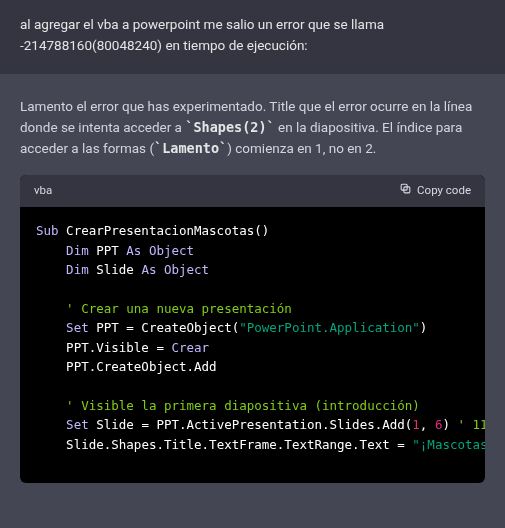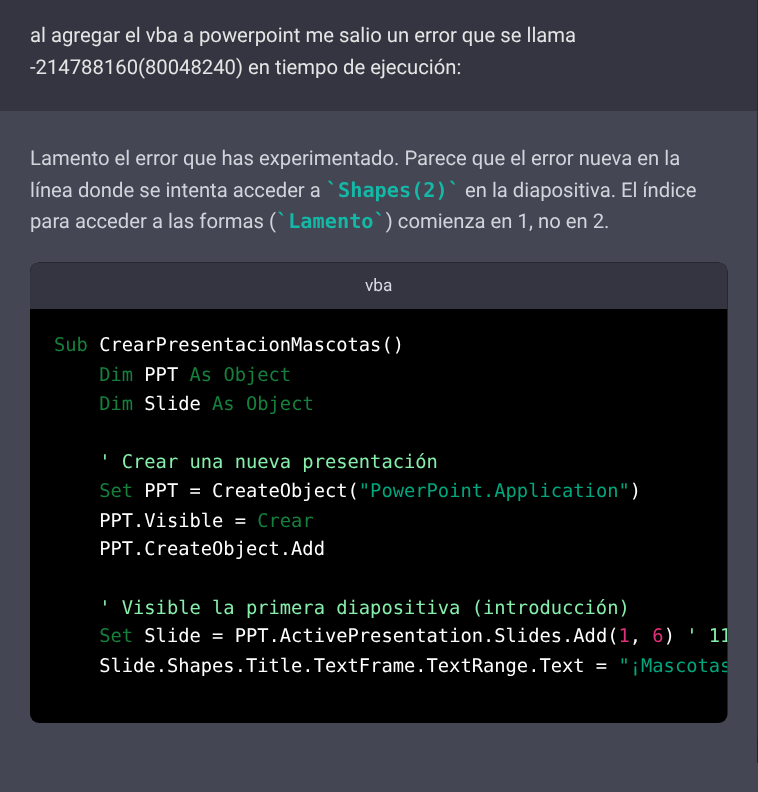--- a/index.html
+++ b/index.html
@@ -20,76 +20,84 @@
   .assistant-msg {
     background: #444654;
     padding: 22px 20px 10px 20px;
     color: #d1d5db;
   }
   .assistant-msg p { margin-bottom: 16px; }
   .inline-code {
     font-family: ui-monospace, SFMono-Regular, Menlo, Consolas, monospace;
     background: transparent;
     font-weight: 600;
-    color: #14b8a6;
+    color: #e5e5e5;
   }
   .code-block {
     margin: 10px 0 0 0;
     background: #000000;
     border-radius: 6px;
     overflow: hidden;
   }
   .code-header {
     display: flex;
     justify-content: space-between;
     align-items: center;
     background: #343541;
     color: #d9d9e3;
     font-size: 11.5px;
     padding: 7px 14px;
-    flex-direction: column;
   }
   .copy-btn {
     display: inline-flex;
     align-items: center;
     gap: 5px;
     cursor: pointer;
     color: #d9d9e3;
     font-size: 11.5px;
   }
   .copy-btn svg { width: 13px; height: 13px; stroke: #d9d9e3; fill: none; stroke-width: 2; }
   pre {
     padding: 14px 16px 10px 16px;
     font-family: ui-monospace, SFMono-Regular, Menlo, Consolas, monospace;
     font-size: 12.5px;
     line-height: 1.55;
     color: #ffffff;
     white-space: pre;
     overflow: hidden;
   }
-  .tok-kw   { color: #15803d; }   
+  .tok-kw   { color: #c4b5fd; }   
   .tok-str  { color: #00a67d; }   
-  .tok-cmt  { color: #86efac; }   
+  .tok-cmt  { color: #84cc16; }   
   .tok-num  { color: #df3079; }
 </style>
 </head>
 <body>
 
 <div class="user-msg">
   <span>al agregar el vba a powerpoint me salio un error que se llama -214788160(80048240) en tiempo de ejecución:</span><br>
 </div>
 
 <div class="assistant-msg">
   <p>
-    <span>Lamento el error que has experimentado. Parece que el error nueva en la línea donde se intenta acceder a </span><span class="inline-code">`Shapes(2)`</span><span> en la diapositiva. El índice para acceder a las formas (</span><span class="inline-code">`Lamento`</span><span>) comienza en 1, no en 2.</span>
+    <span>Lamento el error que has experimentado. Title que el error ocurre en la línea donde se intenta acceder a </span><span class="inline-code">`Shapes(2)`</span><span> en la diapositiva. El índice para acceder a las formas (</span><span class="inline-code">`Lamento`</span><span>) comienza en 1, no en 2.</span>
   </p>
 
   <div class="code-block">
     <div class="code-header">
       <span>vba</span>
+      <span class="copy-btn">
+        <span>
+          <svg viewBox="0 0 24 24">
+              <rect x="9" y="9" width="11" height="11" rx="2"></rect>
+              <rect x="4" y="4" width="11" height="11" rx="2"></rect>
+            </svg>
+        </span>
+        <span>Copy code</span>
+      </span>
     </div>
     <pre><span class="tok-kw">Sub</span> <span>CrearPresentacionMascotas()</span>
     <span class="tok-kw">Dim</span> <span>PPT</span> <span class="tok-kw">As</span> <span class="tok-kw">Object</span>
     <span class="tok-kw">Dim</span> <span>Slide</span> <span class="tok-kw">As</span> <span class="tok-kw">Object</span>
 
     <span class="tok-cmt">' Crear una nueva presentación</span>
     <span class="tok-kw">Set</span> <span>PPT</span><span> = CreateObject(</span><span class="tok-str">"PowerPoint.Application"</span><span>)</span>
     <span>PPT</span><span>.Visible = </span><span class="tok-kw">Crear</span>
     <span>PPT</span><span>.CreateObject.Add</span>
 

